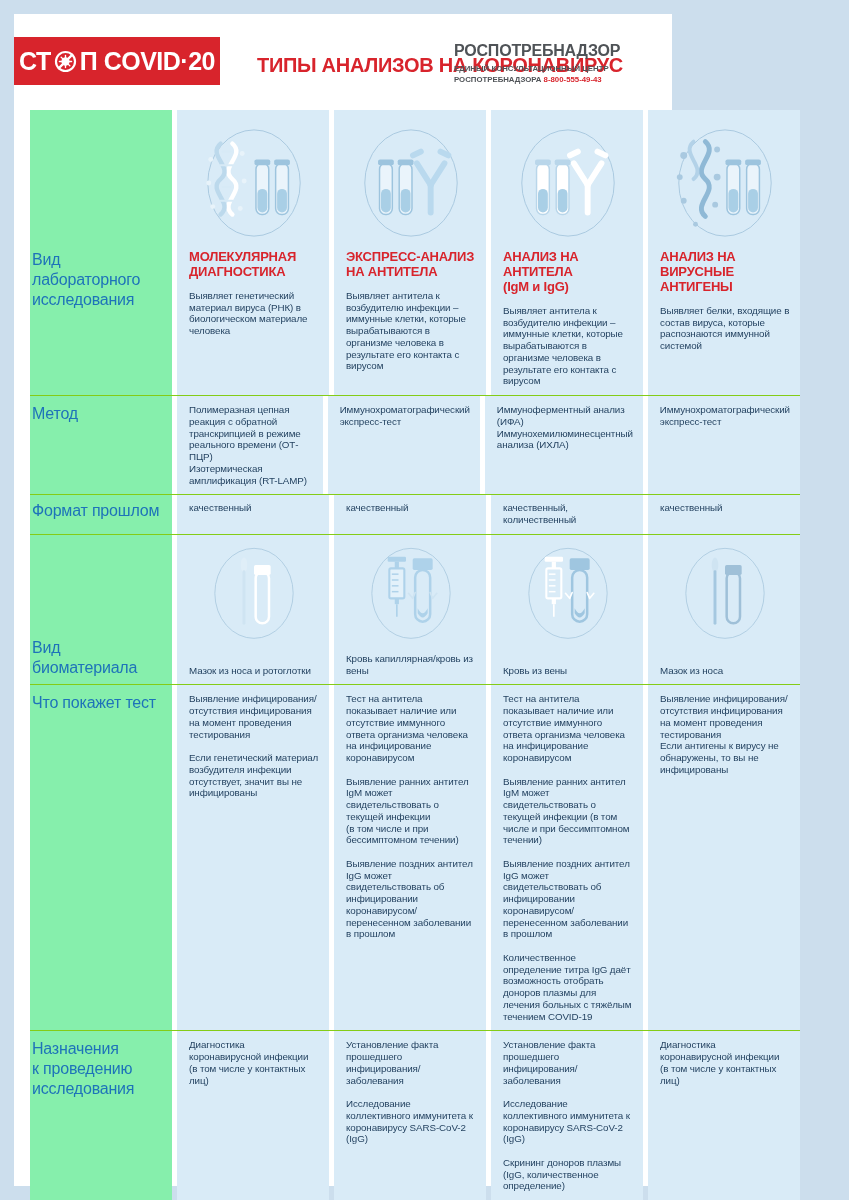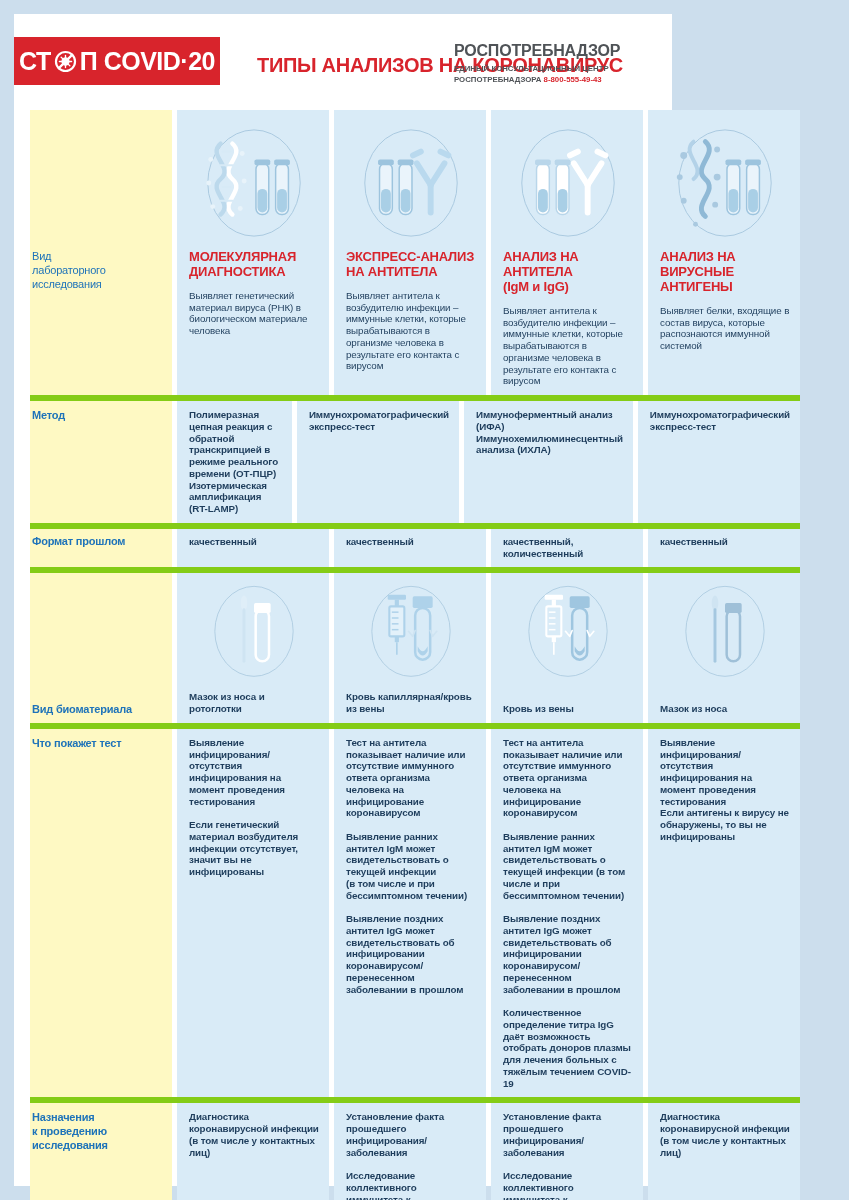--- a/index.html
+++ b/index.html
@@ -38,23 +38,23 @@
   .agency-phone{ color:#d8242c; }
   
   .table{
     position:absolute; left:16px; top:96px; width:770px;
   }
   .trow{
     display:grid;
     grid-template-columns:142px repeat(4, 1fr);
     column-gap:5px;
   }
-  .trow + .trow{ border-top:6px solid #84cc16;font-weight:bold; }
+  .trow + .trow{ border-top:1px solid #84cc16; }
   .label-cell{
-    background:#fef9c3; color:#1e73b9; font-size:11px; line-height:1.25;
+    background:#86efac; color:#1e73b9; font-size:16px; line-height:1.25;
     padding:8px 6px 4px 2px; white-space:pre-line; letter-spacing:-0.2px;
   }
   .cell{
     background:#d9ebf7; color:#1e3d5c;
     font-size:9.8px; line-height:1.2; letter-spacing:-0.1px;
     padding:8px 10px 8px 12px; white-space:pre-line;
   }
   
   .r1{ min-height:258px; }
   .r1 .label-cell{ padding-top:140px; }

